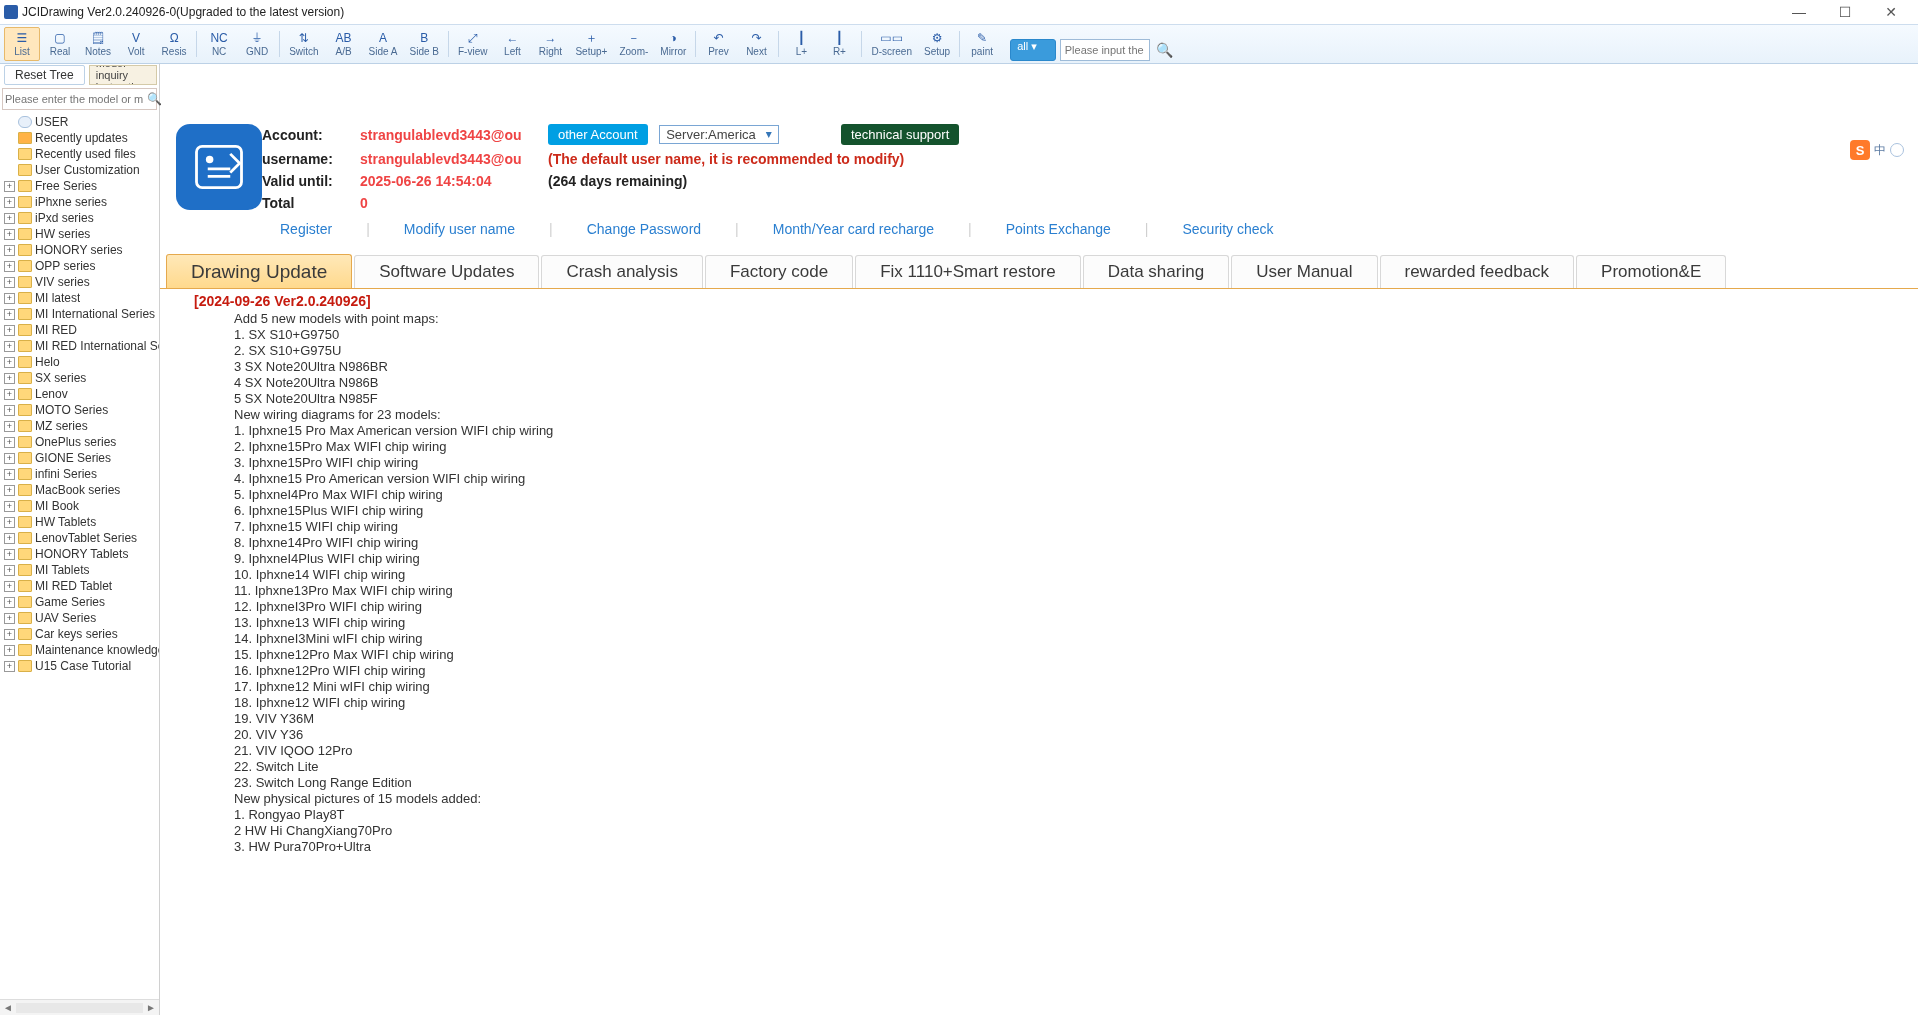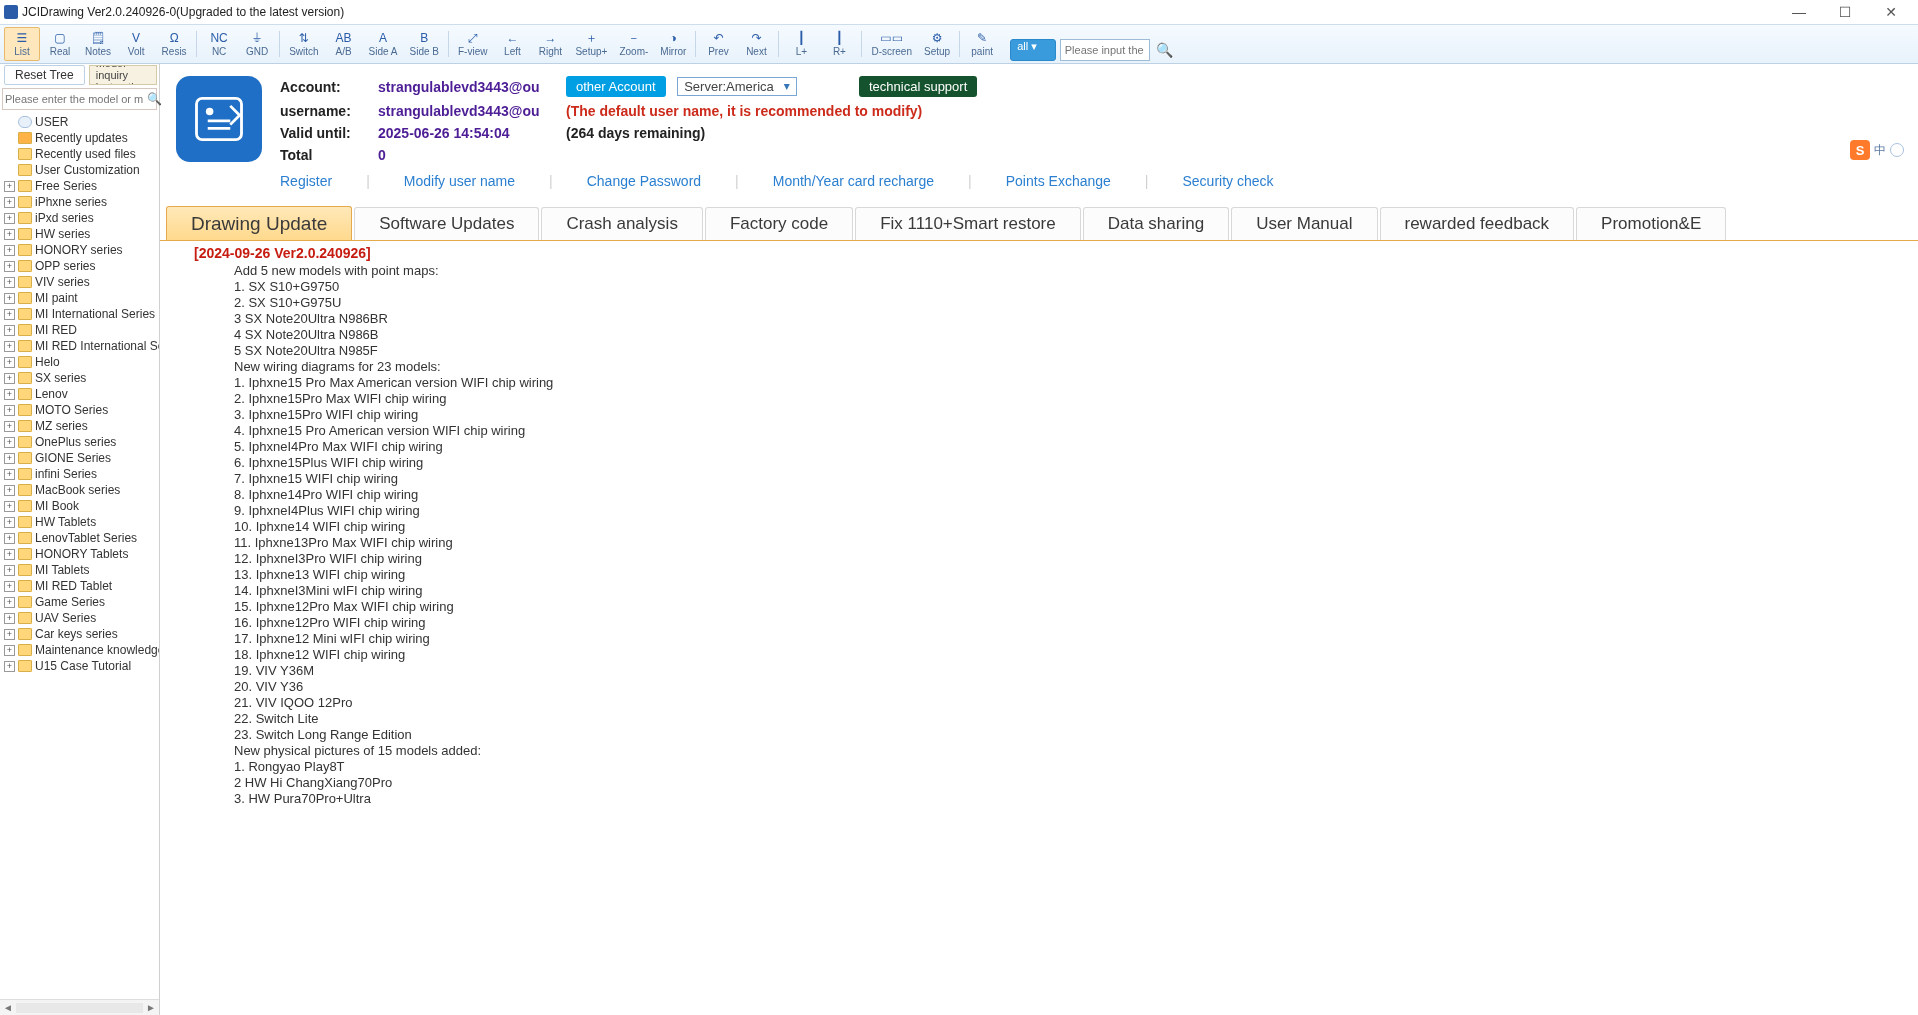--- a/index.html
+++ b/index.html
@@ -38,26 +38,26 @@
 .tree-item .ico { width: 14px; height: 12px; background: #ffd77a; border: 1px solid #d9b048; margin-right: 3px; flex-shrink: 0; border-radius: 1px; }
 .tree-item .ico.user { background: #e8f0fa; border-color: #a8c1dd; border-radius: 6px; }
 .tree-item .ico.star { background: #ffb347; }
 .tree-item .lbl { overflow: hidden; text-overflow: clip; }
 .side-scroll { height: 16px; border-top: 1px solid #ddd; display: flex; align-items: center; background: #f4f4f4; }
 .side-scroll .arr { width: 16px; text-align: center; font-size: 10px; color: #777; }
 .side-scroll .track { flex: 1; height: 10px; background: #e8e8e8; }
 
 
 .content { flex: 1; display: flex; flex-direction: column; position: relative; }
-.acct { padding: 12px 16px 8px 16px; display: flex; gap: 18px; align-items: flex-start; }
+.acct { padding: 12px 16px 8px 16px; display: flex; align-items: flex-start; margin-top: 48px; }
 .acct .logo { width: 86px; height: 86px; background: #1f6fc7; border-radius: 14px; display: flex; align-items: center; justify-content: center; color: #fff; flex-shrink: 0; }
 .acct .logo svg { width: 60px; height: 60px; }
 .acct-fields { display: grid; grid-template-columns: 90px 180px auto; row-gap: 6px; column-gap: 8px; align-items: center; font-size: 14px; color: #222; }
 .acct-fields .k { font-weight: 600; }
-.acct-fields .v { color: #4c1d95; font-weight: 600; }
+.acct-fields .v { color: #ef4444; font-weight: 600; }
 .pill { background: #009fe3; color: #fff; border-radius: 3px; padding: 3px 10px; font-size: 13px; display: inline-block; }
 .pill.ts { background: #14532d; text-align: right; }
 .sel-server { border: 1px solid #7aa6d4; border-radius: 0; padding: 1px 22px 1px 6px; font-size: 13px; color: #444; position: relative; background: #fff; }
 .sel-server::after { content: "▾"; position: absolute; right: 6px; top: 1px; color: #3576b8; font-size: 12px; }
 .warn { color: #cc2a1a; font-weight: 600; font-size: 14px; }
 .days { font-weight: 600; font-size: 14px; }
 .acct-links { padding: 2px 16px 12px 120px; font-size: 14px; color: #2a7fd0; display: flex; gap: 34px; align-items: center; }
 .acct-links .lnk { color: #2a7fd0; }
 .acct-links .sep { color: #d0d0d0; }
 
@@ -266,21 +266,21 @@
           <span class="lbl">OPP series</span>
         </div>
         <div class="tree-item">
           <span class="exp">+</span>
           <span class="ico "></span>
           <span class="lbl">VIV series</span>
         </div>
         <div class="tree-item">
           <span class="exp">+</span>
           <span class="ico "></span>
-          <span class="lbl">MI paint</span>
+          <span class="lbl">MI latest</span>
         </div>
         <div class="tree-item">
           <span class="exp">+</span>
           <span class="ico "></span>
           <span class="lbl">MI International Series</span>
         </div>
         <div class="tree-item">
           <span class="exp">+</span>
           <span class="ico "></span>
           <span class="lbl">MI RED</span>

